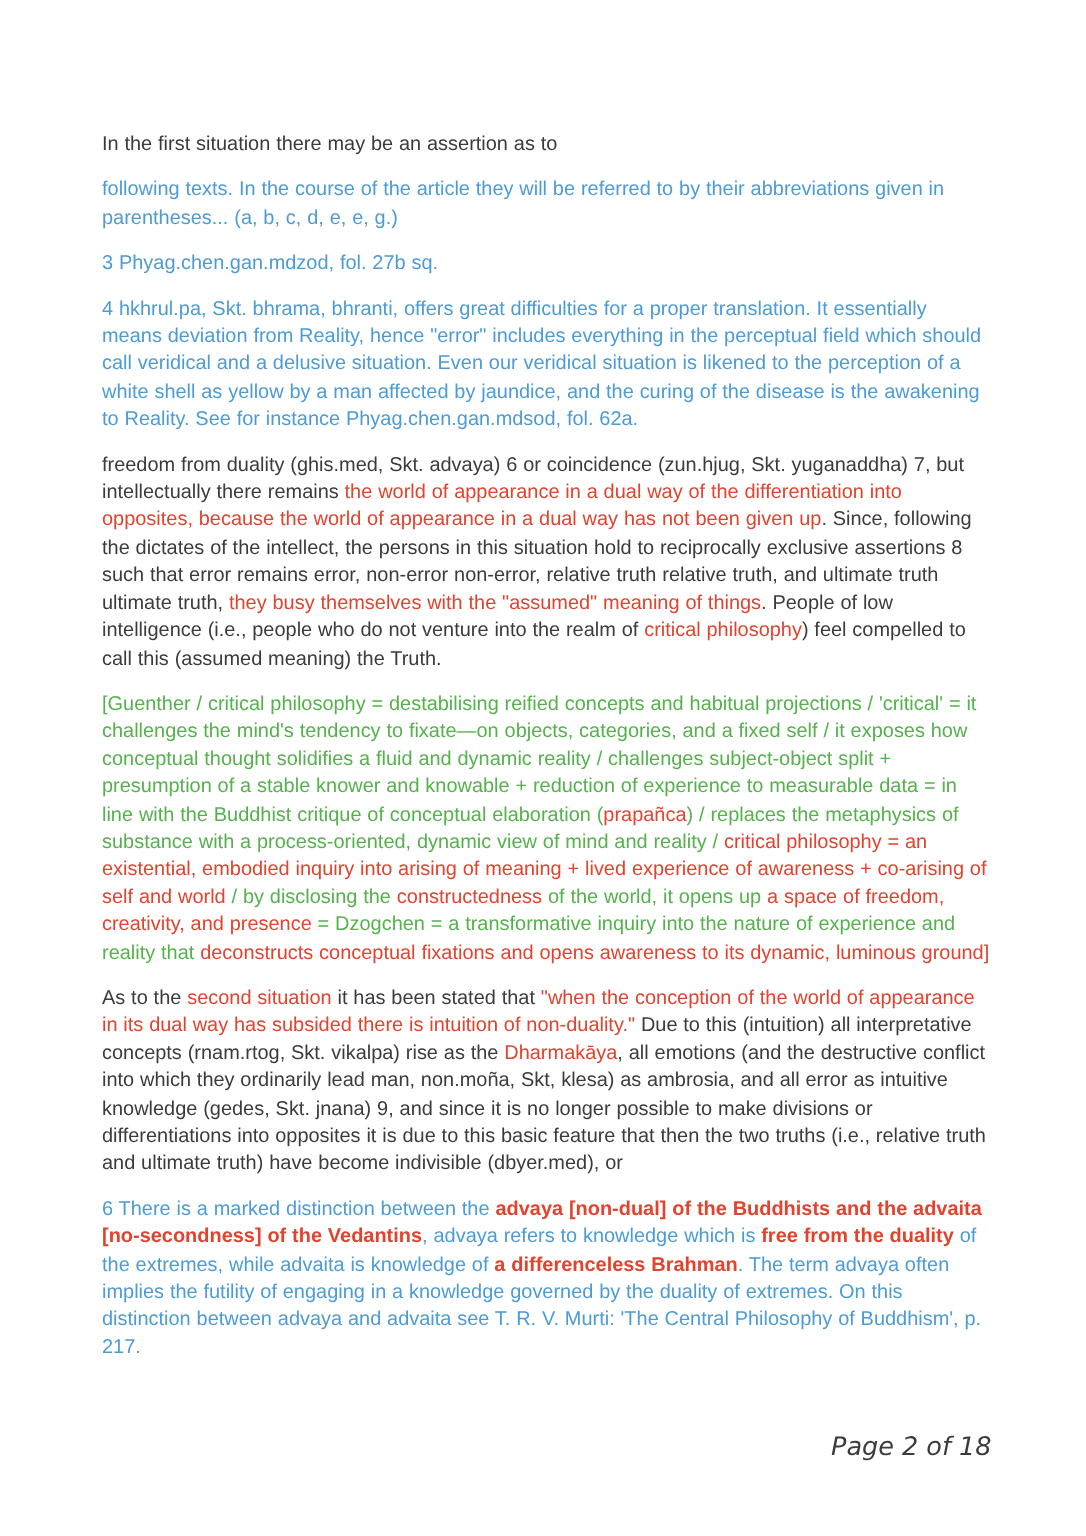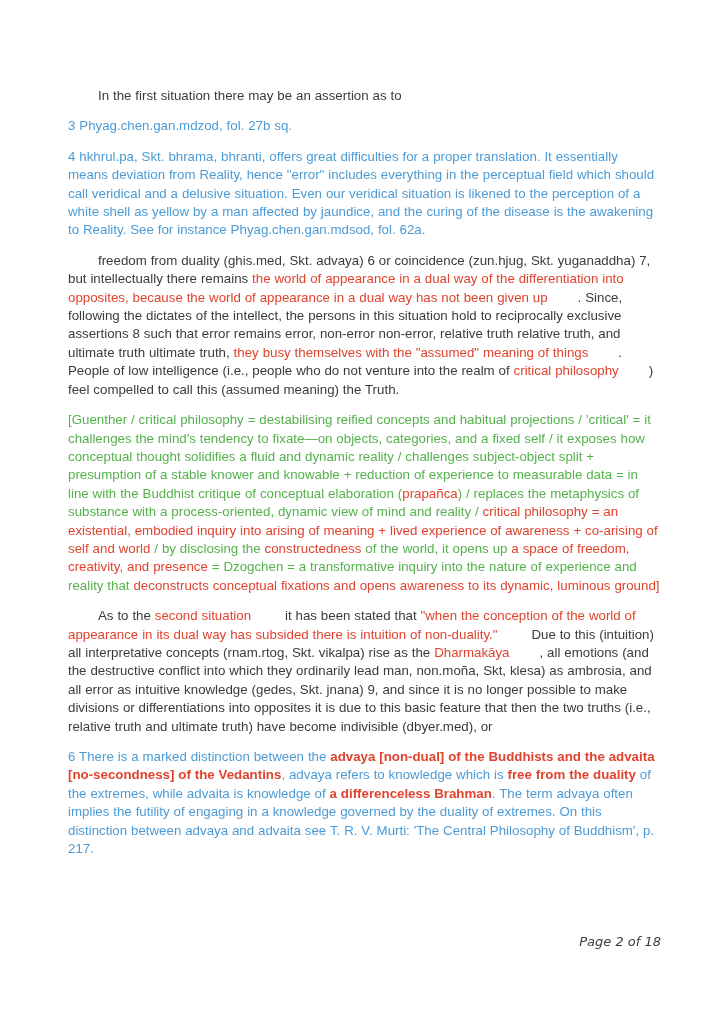--- a/index.html
+++ b/index.html
@@ -21,42 +21,43 @@
     top: 87px;
     width: 593px;
   }
   p.para {
     margin: 0 0 12px 0;
     font-size: 13.3px;
     line-height: 18.4px;
     letter-spacing: 0px;
     word-spacing: 0.2px;
   }
-  .seg-black { color: var(--c-black, #3b3b3b); margin-left: 30px; }
+  .seg-black { color: var(--c-black, #3b3b3b); }
   .seg-blue  { color: var(--c-blue,  #4d9bd5); }
   .seg-red   { color: var(--c-red,   #e0432e); }
   .seg-green { color: var(--c-green, #55b14c); }
   .seg-bold  { font-weight: 600; }
   .footer {
     position: absolute;
     right: 63px;
-    top: 934px;
+    top: 955px;
     font-family: "DejaVu Sans", sans-serif;
     font-style: italic;
     font-weight: 500;
-    font-size: 13px;
+    font-size: 17px;
     color: var(--c-black, #3b3b3b);
   }
 </style>
 </head>
 <body>
 
 <div class="page">
   <div class="content" id="content">
       <p class="para"><span class="seg-black">In the first situation there may be an assertion as to</span></p>
+      <p class="para"><span class="seg-blue">following texts. In the course of the article they will be referred to by their abbreviations given in parentheses... (a, b, c, d, e, e, g.)</span></p>
       <p class="para"><span class="seg-blue">3 Phyag.chen.gan.mdzod, fol. 27b sq.</span></p>
       <p class="para"><span class="seg-blue">4 hkhrul.pa, Skt. bhrama, bhranti, offers great difficulties for a proper translation. It essentially means deviation from Reality, hence "error" includes everything in the perceptual field which should call veridical and a delusive situation. Even our veridical situation is likened to the perception of a white shell as yellow by a man affected by jaundice, and the curing of the disease is the awakening to Reality. See for instance Phyag.chen.gan.mdsod, fol. 62a.</span></p>
       <p class="para"><span class="seg-black">freedom from duality (ghis.med, Skt. advaya) 6 or coincidence (zun.hjug, Skt. yuganaddha) 7, but intellectually there remains </span><span class="seg-red">the world of appearance in a dual way of the differentiation into opposites, because the world of appearance in a dual way has not been given up</span><span class="seg-black">. Since, following the dictates of the intellect, the persons in this situation hold to reciprocally exclusive assertions 8 such that error remains error, non-error non-error, relative truth relative truth, and ultimate truth ultimate truth, </span><span class="seg-red">they busy themselves with the "assumed" meaning of things</span><span class="seg-black">. People of low intelligence (i.e., people who do not venture into the realm of </span><span class="seg-red">critical philosophy</span><span class="seg-black">) feel compelled to call this (assumed meaning) the Truth.</span></p>
       <p class="para"><span class="seg-green">[Guenther / critical philosophy = destabilising reified concepts and habitual projections / 'critical' = it challenges the mind's tendency to fixate—on objects, categories, and a fixed self / it exposes how conceptual thought solidifies a fluid and dynamic reality / challenges subject-object split + presumption of a stable knower and knowable + reduction of experience to measurable data = in line with the Buddhist critique of conceptual elaboration (</span><span class="seg-red">prapañca</span><span class="seg-green">) / replaces the metaphysics of substance with a process-oriented, dynamic view of mind and reality / </span><span class="seg-red">critical philosophy = an existential, embodied inquiry into arising of meaning + lived experience of awareness + co-arising of self and world</span><span class="seg-green"> / by disclosing the </span><span class="seg-red">constructedness</span><span class="seg-green"> of the world, it opens up </span><span class="seg-red">a space of freedom, creativity, and presence</span><span class="seg-green"> = Dzogchen = a transformative inquiry into the nature of experience and reality that </span><span class="seg-red">deconstructs conceptual fixations and opens awareness to its dynamic, luminous ground]</span></p>
       <p class="para"><span class="seg-black">As to the </span><span class="seg-red">second situation</span><span class="seg-black"> it has been stated that </span><span class="seg-red">"when the conception of the world of appearance in its dual way has subsided there is intuition of non-duality."</span><span class="seg-black"> Due to this (intuition) all interpretative concepts (rnam.rtog, Skt. vikalpa) rise as the </span><span class="seg-red">Dharmakāya</span><span class="seg-black">, all emotions (and the destructive conflict into which they ordinarily lead man, non.moña, Skt, klesa) as ambrosia, and all error as intuitive knowledge (gedes, Skt. jnana) 9, and since it is no longer possible to make divisions or differentiations into opposites it is due to this basic feature that then the two truths (i.e., relative truth and ultimate truth) have become indivisible (dbyer.med), or</span></p>
       <p class="para"><span class="seg-blue">6 There is a marked distinction between the </span><span class="seg-red seg-bold">advaya [non-dual] of the Buddhists and the advaita [no-secondness] of the Vedantins</span><span class="seg-blue">, advaya refers to knowledge which is </span><span class="seg-red seg-bold">free from the duality</span><span class="seg-blue"> of the extremes, while advaita is knowledge of </span><span class="seg-red seg-bold">a differenceless Brahman</span><span class="seg-blue">. The term advaya often implies the futility of engaging in a knowledge governed by the duality of extremes. On this distinction between advaya and advaita see T. R. V. Murti: 'The Central Philosophy of Buddhism', p. 217.</span></p>
     </div>
   <div class="footer">
     <span>Page 2 of 18</span>
   </div>

